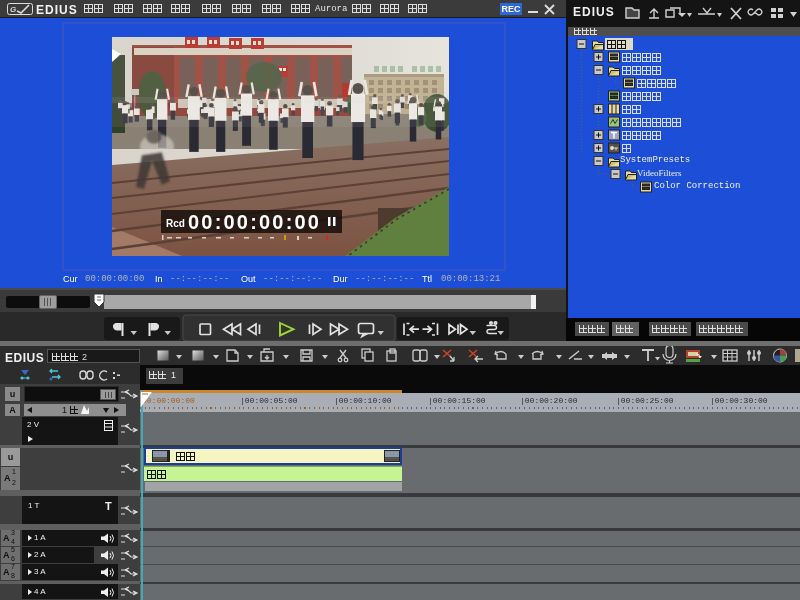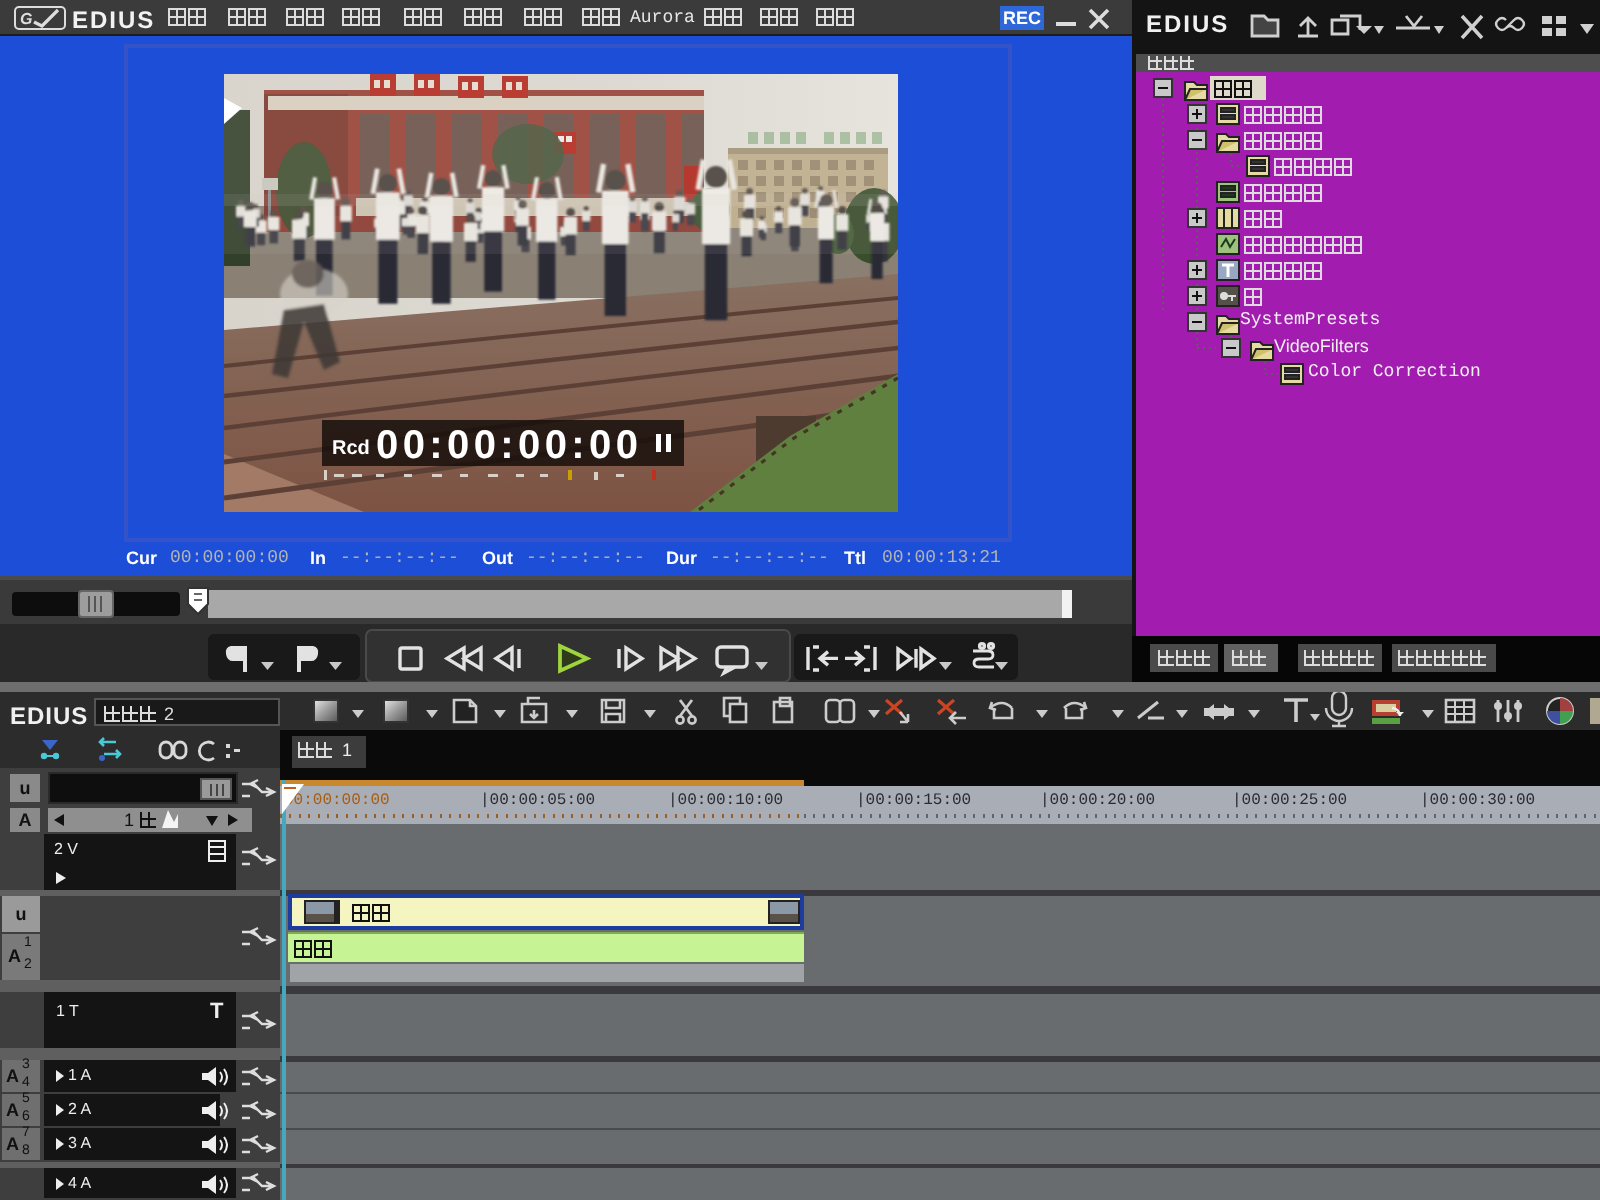--- a/index.html
+++ b/index.html
@@ -6,21 +6,21 @@
 .abs{position:absolute}
 #page{position:relative;width:800px;height:600px;background:#000}
 .wt,.bk{font-size:0;line-height:0}
 .cn{display:inline-block;width:9px;height:9px;margin-right:1px;vertical-align:top;
 background:repeating-linear-gradient(90deg,currentColor 0 1px,transparent 1px 4px),
 repeating-linear-gradient(0deg,currentColor 0 1px,transparent 1px 4px)}
 .c8{width:8px;height:8px}
 .c7{width:7px;height:7px}
 .wt{color:#dcdcdc}
 .bk{color:#111}
-.lbl{font-weight:bold;font-size:9px;color:#fff}
+.lbl{font-weight:normal;font-size:9px;color:#fff}
 .val{font-size:9px;color:#b4b4b4;font-family:"Liberation Mono",monospace}
 </style></head>
 <body>
 <div id="page">
 
 <div class="abs" style="left:0;top:0;width:566px;height:18px;background:#3b3b3b;border-bottom:1px solid #1c1c1c">
   <svg class="abs" style="left:7px;top:3px" width="26" height="12" viewBox="0 0 26 12">
     <rect x="0.5" y="0.5" width="25" height="11" rx="2" fill="none" stroke="#ddd"></rect>
     <text x="3" y="9" font-size="8" fill="#ddd" font-family="Liberation Sans" font-style="italic" font-weight="bold">G</text>
     <path d="M10 8 L14 10 L22 2" stroke="#ddd" stroke-width="1.6" fill="none"></path>
@@ -661,21 +661,21 @@
       <path d="M69 13 l5 0 -2.5 4 Z"></path>
             <path d="M99 13 l5 0 -2.5 4 Z"></path>
     </g>
   </svg>
   </div>
 
   <div class="abs" style="left:2px;top:27px;width:232px;height:9px;background:#4e4e4e">
     <div class="abs wt" style="left:6px;top:1px"><span class="cn c7"></span><span class="cn c7"></span><span class="cn c7"></span></div>
   </div>
 
-  <div class="abs" id="tree" style="left:2px;top:36px;width:232px;height:282px;background:#a21caf">
+  <div class="abs" id="tree" style="left:2px;top:36px;width:232px;height:282px;background:#1d4ed8">
   <svg width="232" height="282" viewBox="0 0 232 282">
     <g stroke="#5e5e5e" stroke-dasharray="1 2">
       <line x1="13.5" y1="10" x2="13.5" y2="121"></line>
       <line x1="30.5" y1="10" x2="30.5" y2="138"></line>
       <line x1="30.5" y1="138" x2="40" y2="138"></line>
       <line x1="47.5" y1="38" x2="47.5" y2="47"></line>
             <line x1="47.5" y1="47" x2="54" y2="47"></line>
       <line x1="47.5" y1="129" x2="47.5" y2="138"></line>
       <line x1="64.5" y1="142" x2="64.5" y2="151"></line>
             <line x1="64.5" y1="151" x2="71" y2="151"></line>
@@ -783,21 +783,21 @@
   <div class="abs bk" style="left:39px;top:4px"><span class="cn"></span><span class="cn"></span></div>
   <div class="abs wt" style="left:54px;top:17px"><span class="cn"></span><span class="cn"></span><span class="cn"></span><span class="cn"></span></div>
   <div class="abs wt" style="left:54px;top:30px"><span class="cn"></span><span class="cn"></span><span class="cn"></span><span class="cn"></span></div>
   <div class="abs wt" style="left:69px;top:43px"><span class="cn"></span><span class="cn"></span><span class="cn"></span><span class="cn"></span></div>
   <div class="abs wt" style="left:54px;top:56px"><span class="cn"></span><span class="cn"></span><span class="cn"></span><span class="cn"></span></div>
   <div class="abs wt" style="left:54px;top:69px"><span class="cn"></span><span class="cn"></span></div>
   <div class="abs wt" style="left:54px;top:82px"><span class="cn"></span><span class="cn"></span><span class="cn"></span><span class="cn"></span><span class="cn"></span><span class="cn"></span></div>
   <div class="abs wt" style="left:54px;top:95px"><span class="cn"></span><span class="cn"></span><span class="cn"></span><span class="cn"></span></div>
   <div class="abs wt" style="left:54px;top:108px"><span class="cn"></span></div>
   <div class="abs" style="left:52px;top:119px;font-size:9px;color:#f0f0f0;font-family:'Liberation Mono',monospace">SystemPresets</div>
-  <div class="abs" style="left:69px;top:132px;font-size:9px;color:#f0f0f0;font-family:Liberation Sans, sans-serif">VideoFilters</div>
+  <div class="abs" style="left:69px;top:132px;font-size:9px;color:#f0f0f0;font-family:Liberation Serif, serif">VideoFilters</div>
   <div class="abs" style="left:86px;top:145px;font-size:9px;color:#f0f0f0;font-family:'Liberation Mono',monospace">Color Correction</div>
   </div>
 
   <div class="abs" style="left:0;top:318px;width:234px;height:27px;background:#060606" id="rp-tabs">
     <div class="abs" style="left:9px;top:4px;width:34px;height:14px;background:#4a4a4a">
       <span class="abs wt" style="left:4px;top:3px"><span class="cn c8"></span><span class="cn c8"></span><span class="cn c8"></span></span>
         </div>
     <div class="abs" style="left:46px;top:4px;width:27px;height:14px;background:#616161">
       <span class="abs wt" style="left:4px;top:3px"><span class="cn c8"></span><span class="cn c8"></span></span>
         </div>
@@ -985,21 +985,21 @@
       <svg class="abs" style="left:79px;top:3px" width="13" height="11">
             <polygon points="0,3.5 3,3.5 7,0.5 7,10 3,7 0,7" fill="#eee"></polygon>
             <path d="M9 3 Q11 5.5 9 8 M11 1.5 Q14 5.5 11 9.5" stroke="#eee" fill="none"></path>
           </svg>
     </div>
     <div class="abs" style="left:1px;top:163px;width:19px;height:16px;background:#6f6f6f;color:#111">
       <span class="abs" style="left:2px;top:3px;font-weight:bold;font-size:9px">A</span>
           <span class="abs" style="left:10px;top:-1px;font-size:7px">5</span>
           <span class="abs" style="left:10px;top:8px;font-size:7px">6</span>
         </div>
-    <div class="abs" style="left:22px;top:163px;width:88px;height:16px;background:#141414">
+    <div class="abs" style="left:22px;top:163px;width:72px;height:16px;background:#141414">
       <div class="abs" style="left:6px;top:5px;width:0;height:0;border-left:4px solid #eee;border-top:3px solid transparent;border-bottom:3px solid transparent"></div>
       <span class="abs" style="left:12px;top:3px">2 A</span>
       <svg class="abs" style="left:79px;top:3px" width="13" height="11">
             <polygon points="0,3.5 3,3.5 7,0.5 7,10 3,7 0,7" fill="#eee"></polygon>
             <path d="M9 3 Q11 5.5 9 8 M11 1.5 Q14 5.5 11 9.5" stroke="#eee" fill="none"></path>
           </svg>
     </div>
     <div class="abs" style="left:1px;top:180px;width:19px;height:16px;background:#6f6f6f;color:#111">
       <span class="abs" style="left:2px;top:3px;font-weight:bold;font-size:9px">A</span>
           <span class="abs" style="left:10px;top:-1px;font-size:7px">7</span>

